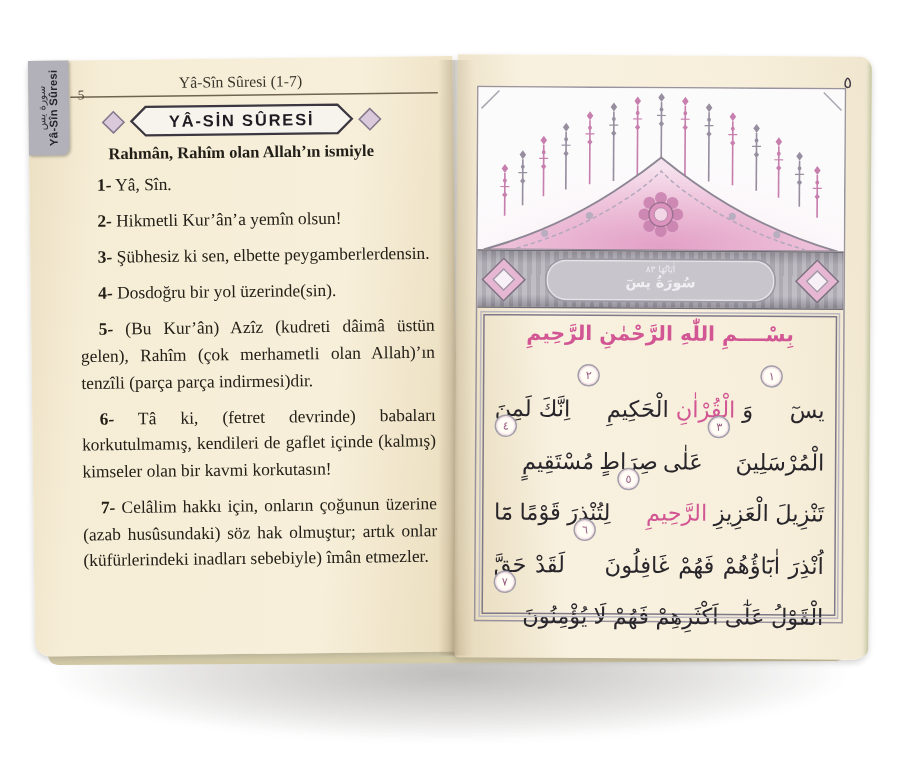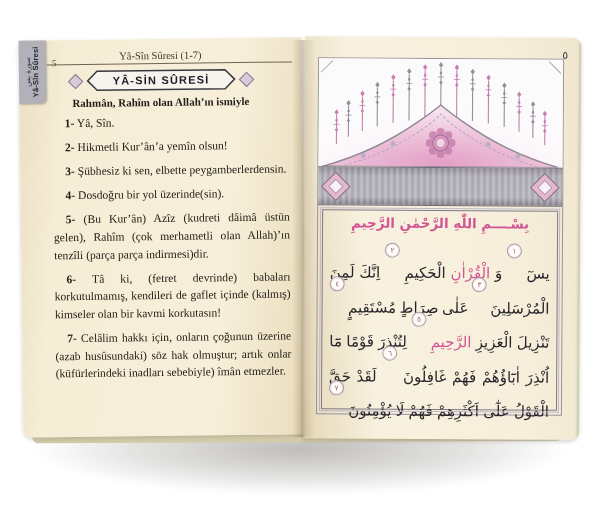--- a/index.html
+++ b/index.html
@@ -235,20 +235,24 @@
             <circle cx="75" cy="85" r="2.4" fill="#b9aec0"></circle>
             <circle cx="171" cy="85" r="2.4" fill="#b9aec0"></circle>
             <circle cx="201" cy="97" r="2.4" fill="#b9aec0"></circle>
             <line x1="2" y1="14" x2="14" y2="2" stroke="#a9a6b0" stroke-width="1"></line>
             <line x1="232" y1="2" x2="244" y2="14" stroke="#a9a6b0" stroke-width="1"></line>
           </svg>
       </div>
       <div class="cartouche">
         <span class="cart-end left"></span>
         <span class="cart-end right"></span>
+        <div class="cart-panel">
+          <span class="cart-small">اٰيَاتُهَا ٨٣</span>
+          <span class="cart-title">سُورَةُ يسٓ</span>
+        </div>
       </div>
       <div class="textblock-wrap">
         <div class="textblock">
           <div class="basmala">بِسْــــمِ اللّٰهِ الرَّحْمٰنِ الرَّحِيمِ</div>
 
         <div class="aline">
               <span class="seg">يسٓ</span>
               <span class="vmark">١</span>
               <span class="seg">وَ</span>
               <span class="seg hl">الْقُرْاٰنِ</span>

